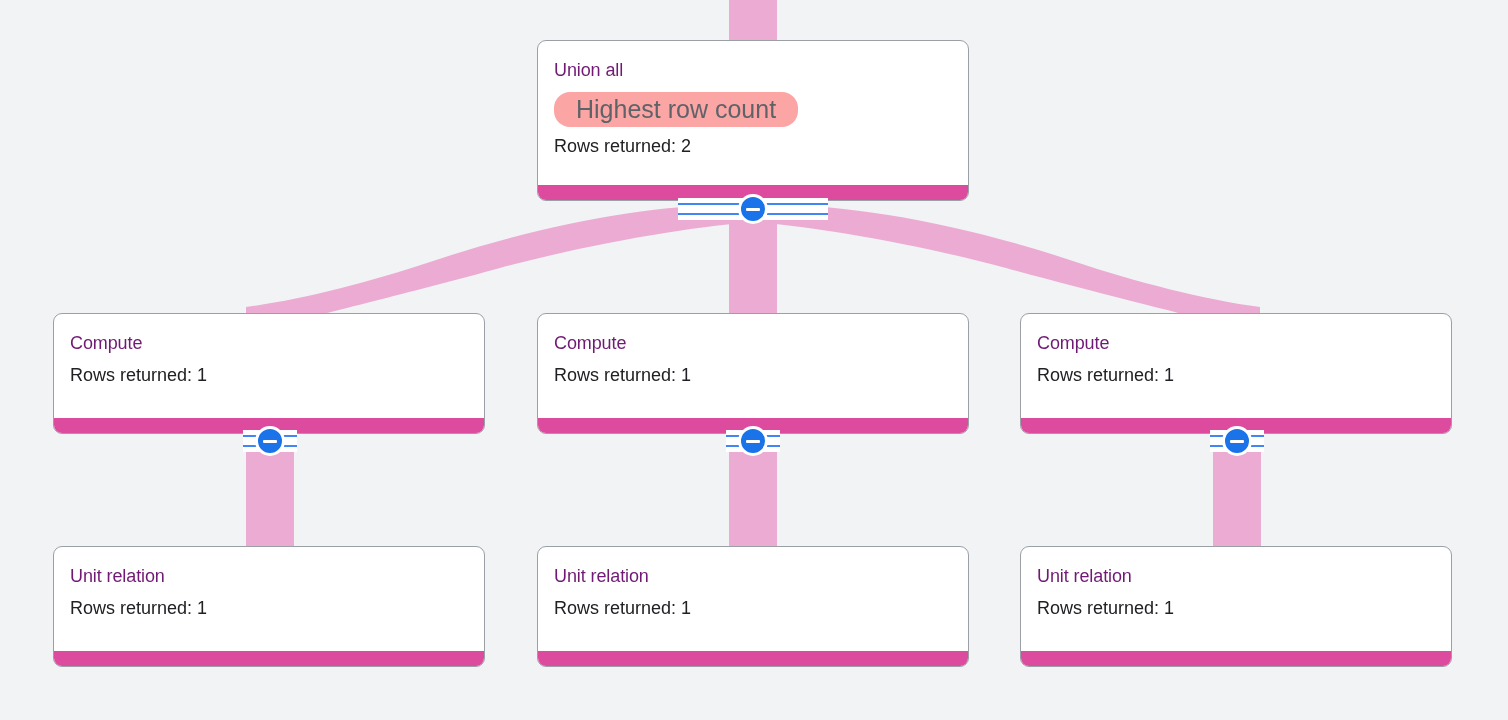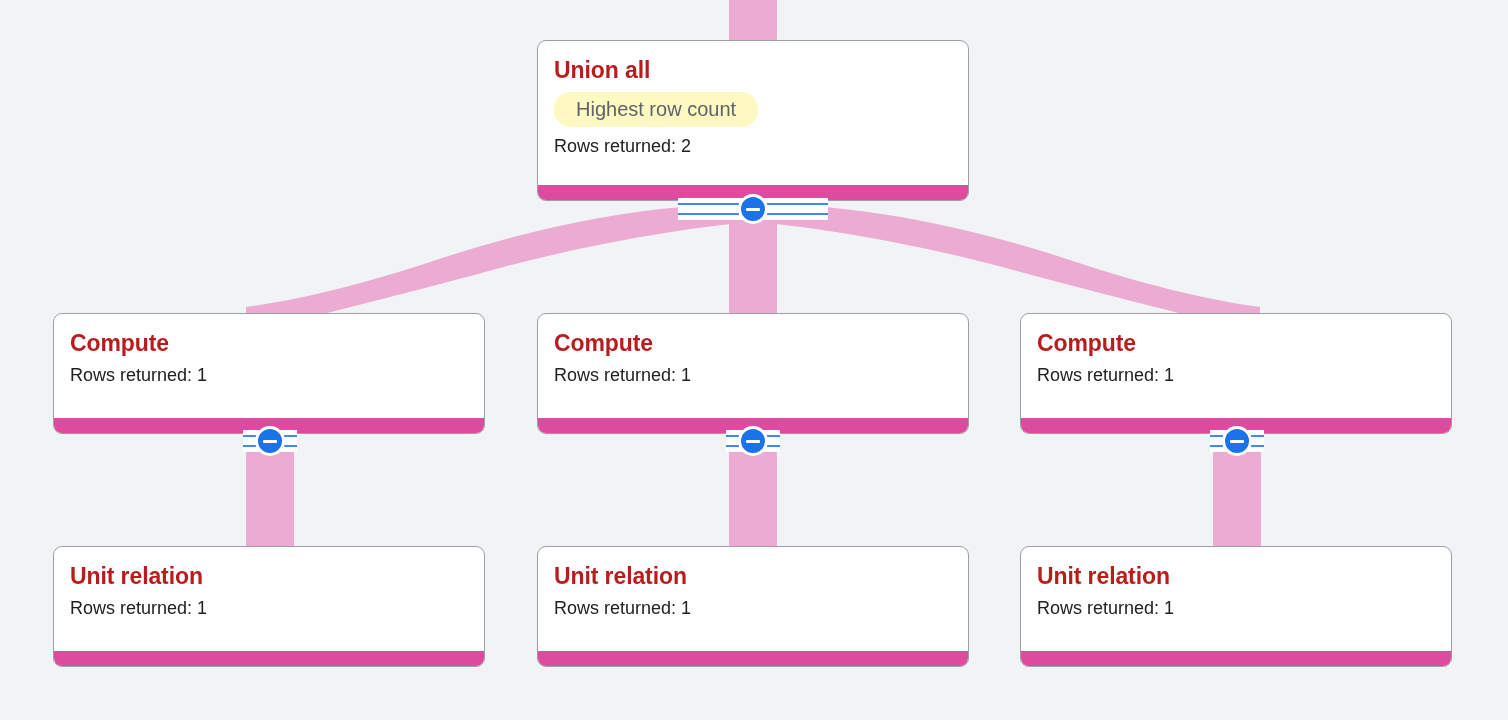--- a/index.html
+++ b/index.html
@@ -33,34 +33,34 @@
     border-radius: 9px;
     overflow: hidden;
     display: flex;
     flex-direction: column;
   }
   .node-body {
     flex: 1 1 auto;
     padding: 16px 16px 0 16px;
   }
   .node-title {
-    font-size: 23px;
+    font-size: 18px;
     line-height: 26px;
-    color: #b91c1c;
-    font-weight: 700;
+    color: #701a75;
+    font-weight: 400;
     letter-spacing: -0.1px;
     white-space: nowrap;
   }
   .node-chip {
     display: inline-block;
     margin-top: 9px;
     padding: 6px 22px;
-    background: #fef9c3;
+    background: #fca5a5;
     border-radius: 16px;
-    font-size: 20px;
+    font-size: 25px;
     line-height: 23px;
     color: #5f6368;
     white-space: nowrap;
   }
   .node-rows {
     margin-top: 8px;
     font-size: 18px;
     line-height: 22px;
     color: #202124;
     white-space: nowrap;

